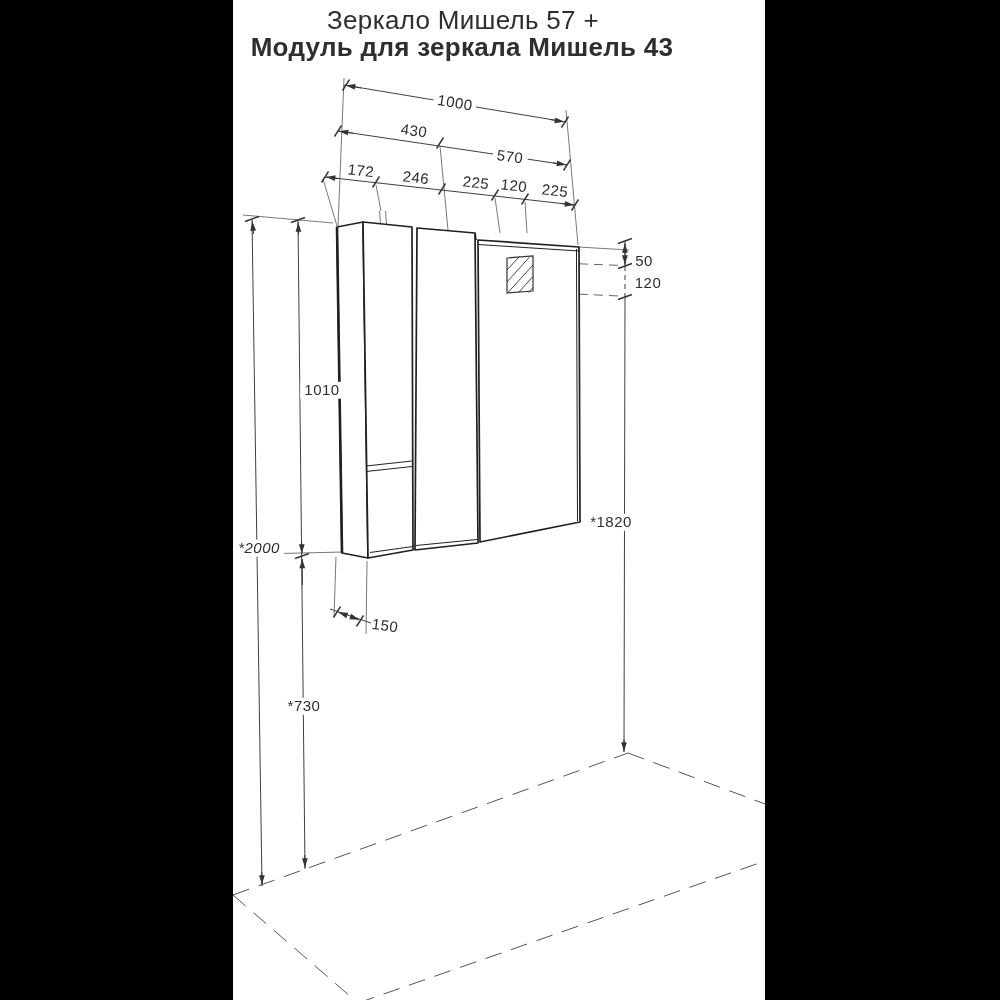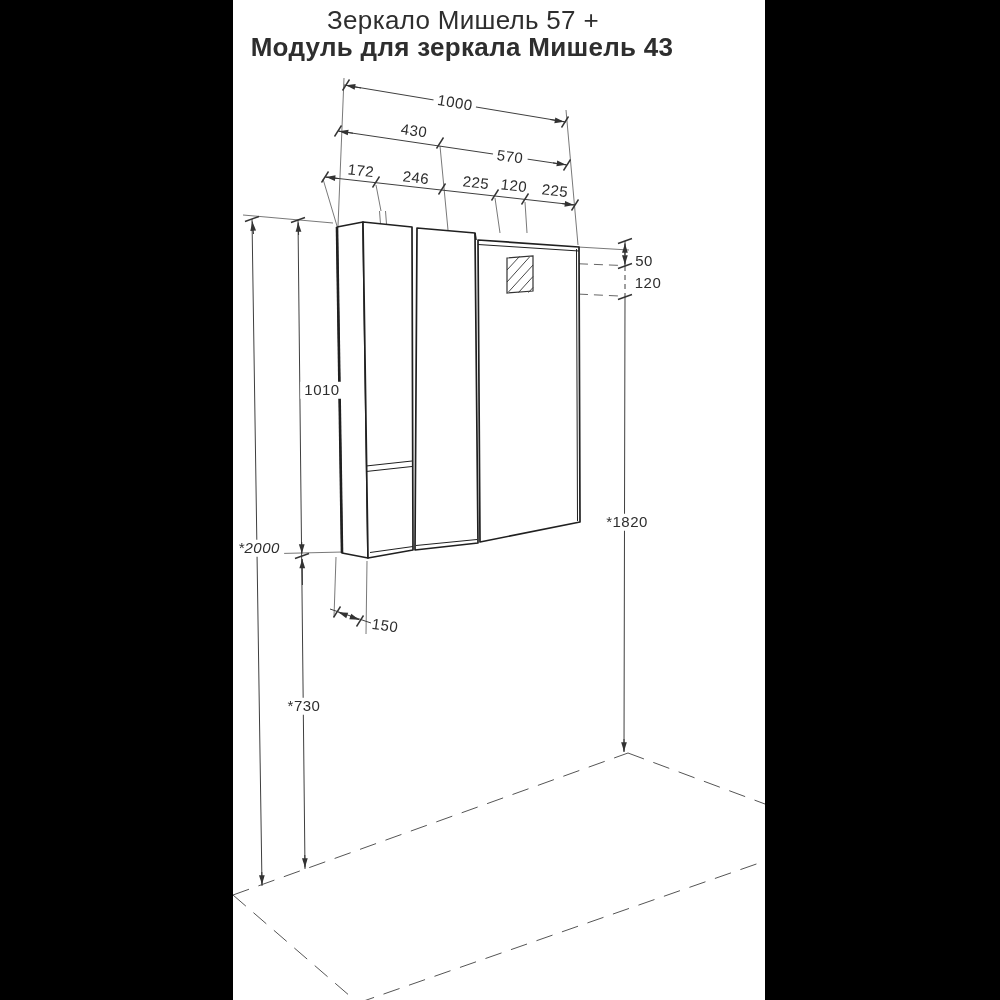--- a/index.html
+++ b/index.html
@@ -173,17 +173,17 @@
   <div class="label bg" style="left:277px;top:157px;transform:translate(-50%,-50%) rotate(7.5deg);">570</div>
   <div class="label" style="left:128px;top:171px;transform:translate(-50%,-50%) rotate(6.5deg);">172</div>
   <div class="label" style="left:183px;top:178px;transform:translate(-50%,-50%) rotate(6.5deg);">246</div>
   <div class="label" style="left:243px;top:183px;transform:translate(-50%,-50%) rotate(6.5deg);">225</div>
   <div class="label" style="left:281px;top:186px;transform:translate(-50%,-50%) rotate(6.5deg);">120</div>
   <div class="label" style="left:322px;top:191px;transform:translate(-50%,-50%) rotate(6.5deg);">225</div>
   <div class="label" style="left:411px;top:261px;">50</div>
   <div class="label" style="left:415px;top:283px;">120</div>
   <div class="label bg" style="left:57px;top:390px;margin-left:32px;">1010</div>
   <div class="label bg" style="left:26px;top:548px;font-style:italic;">*2000</div>
-  <div class="label bg" style="left:394px;top:522px;">*1820</div>
+  <div class="label bg" style="left:378px;top:522px;">*1820</div>
   <div class="label" style="left:152px;top:626px;transform:translate(-50%,-50%) rotate(8deg);">150</div>
   <div class="label bg" style="left:71px;top:706px;">*730</div>
 
 </div>
 
 </body></html>

